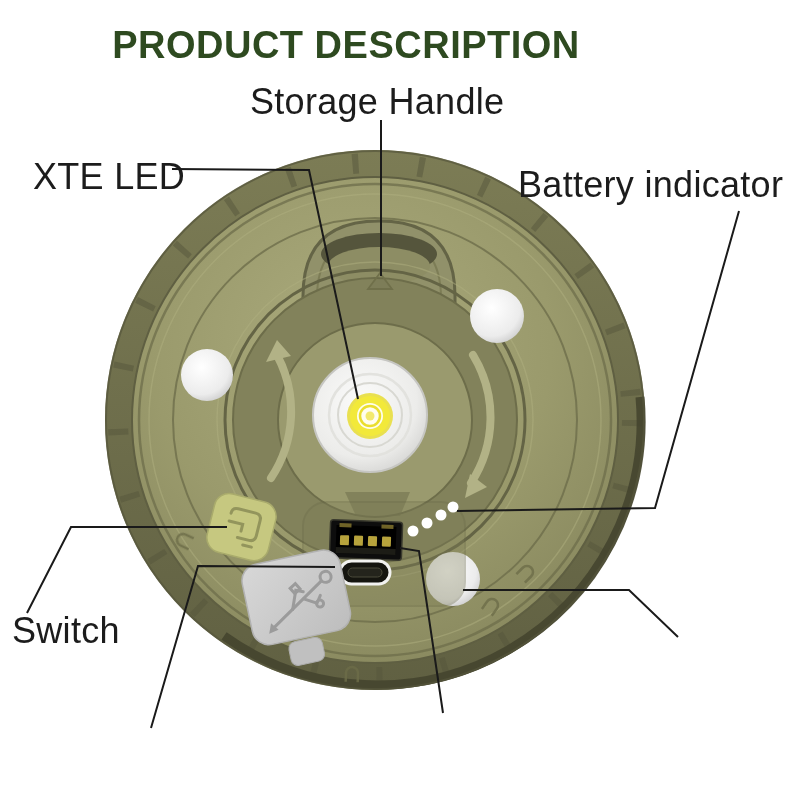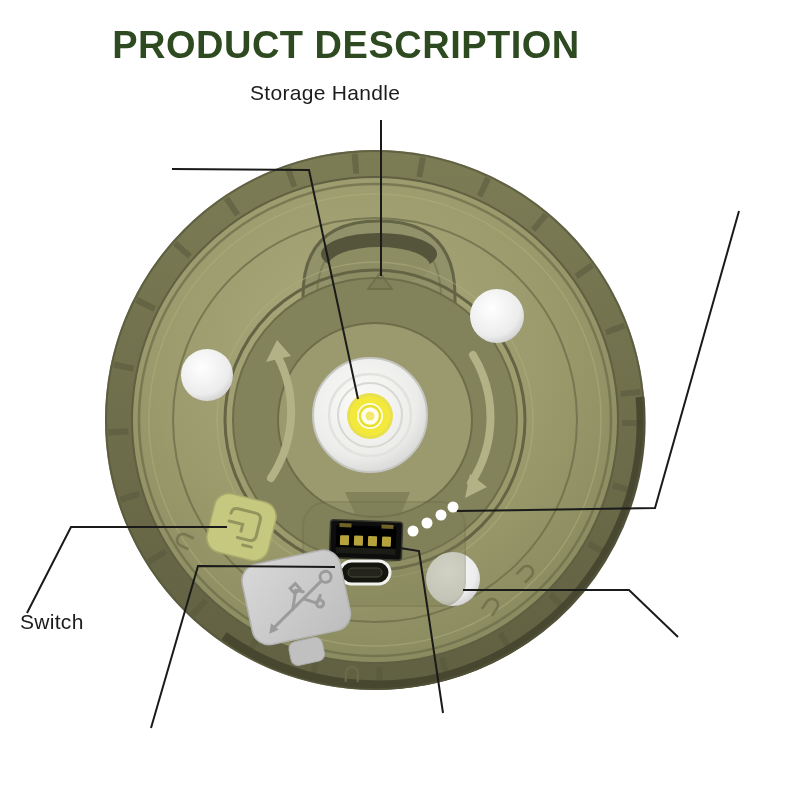--- a/index.html
+++ b/index.html
@@ -1,19 +1,19 @@
 <!DOCTYPE html>
 <html><head>
 <meta charset="utf-8">
 <style>
   html,body{margin:0;padding:0;background:#ffffff;}
   #stage{position:relative;width:800px;height:800px;background:#ffffff;overflow:hidden;
          font-family:"Liberation Sans", sans-serif;}
   #device-svg{position:absolute;left:0;top:0;}
-  .label{position:absolute;font-size:21px;color:#1c1c1c;white-space:nowrap;letter-spacing:.3px;}
+  .label{position:absolute;font-size:36px;color:#1c1c1c;white-space:nowrap;letter-spacing:.3px;}
   #page-title{position:absolute;left:0;top:24px;width:692px;text-align:center;
               font-size:38px;font-weight:bold;color:#2e4a20;letter-spacing:.5px;}
 </style>
 </head>
 <body>
 
 <div id="stage">
 
   <svg id="device-svg" width="800" height="800" viewBox="0 0 800 800">
     <defs>
@@ -182,14 +182,16 @@
       <polyline points="739,211 655,508 457,511"></polyline>
       <polyline points="27,613 71,527 227,527"></polyline>
       <polyline points="463,590 629,590 678,637"></polyline>
       <polyline points="335,567 198,566 151,728"></polyline>
       <polyline points="400,548 419,551 443,713"></polyline>
     </g>
   </svg>
 
   <div id="page-title">PRODUCT DESCRIPTION</div>
   <div class="label" style="left:250px;top:81px;">Storage Handle</div>
-  <div class="label" style="left:20px;top:610px;">Switch</div>
+  <div class="label" style="left:33px;top:156px;">XTE LED</div>
+  <div class="label" style="left:518px;top:164px;">Battery indicator</div>
+  <div class="label" style="left:12px;top:610px;">Switch</div>
 </div>
 
 </body></html>

